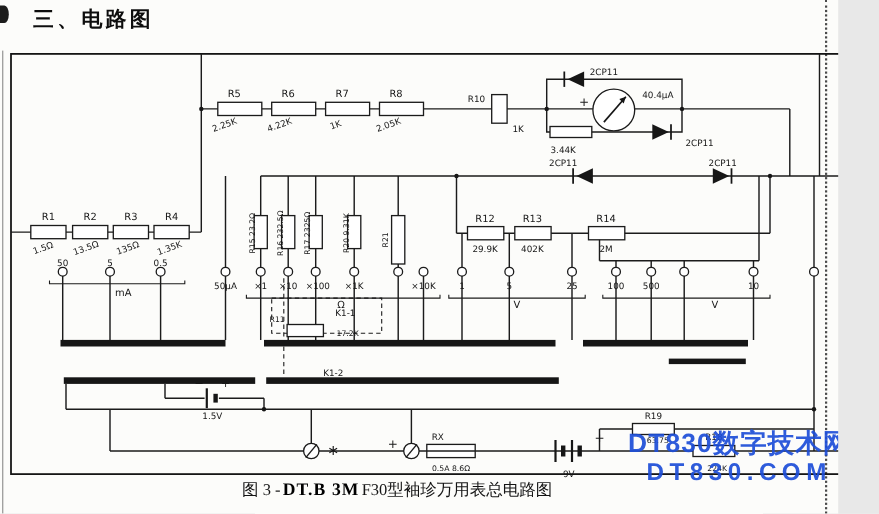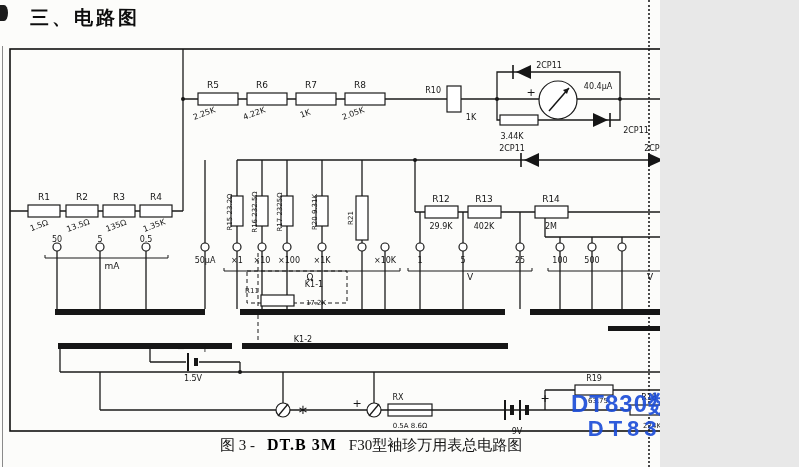--- a/index.html
+++ b/index.html
@@ -1,23 +1,23 @@
 <!DOCTYPE html>
 <html><head>
 <meta charset="utf-8">
 <style>
   html,body{margin:0;padding:0;background:#e8e8e8}
-  .page{position:relative;width:660px;height:467px;background:#fcfcfa;overflow:hidden;
+  .page{position:relative;width:762px;height:467px;background:#fcfcfa;overflow:hidden;
         font-family:"Liberation Sans",sans-serif;}
   .heading{position:absolute;left:30px;top:5px;font-family:"Liberation Serif",serif;
            font-weight:bold;font-size:19px;color:#0d0d0d;letter-spacing:3px;white-space:nowrap}
   .schem{position:absolute;left:0;top:0}
   .caption{position:absolute;left:220px;top:436px;font-family:"Liberation Serif",serif;
            font-size:15px;color:#141414;white-space:nowrap}
-  .caption .artifact{font-weight:bold;font-size:16px;letter-spacing:1px;margin:0 12px;color:#000}
+  .caption .artifact{font-weight:bold;font-size:16px;letter-spacing:1px;margin:0 2px;color:#000}
   .watermark{position:absolute;left:553px;top:391px;width:238px;text-align:center;
              font-weight:bold;line-height:1.08;z-index:5;opacity:.92}
   .wm1{font-size:24px;letter-spacing:1px;white-space:nowrap}
   .wm2{font-size:22px;letter-spacing:5px;white-space:nowrap}
   .page-right-edge{position:absolute;right:10px;top:0;height:467px;border-left:2px dotted #4a4a4a}
   .page-left-edge{position:absolute;left:2px;top:46px;height:421px;border-left:1px solid #8a8a8a}
   .corner-blob{position:absolute;left:0;top:5px;width:8px;height:16px;background:#1c1c1c;
                border-radius:0 70% 70% 0}
   
   .w{fill:none;stroke:#1b1b1b;stroke-width:1.3}

